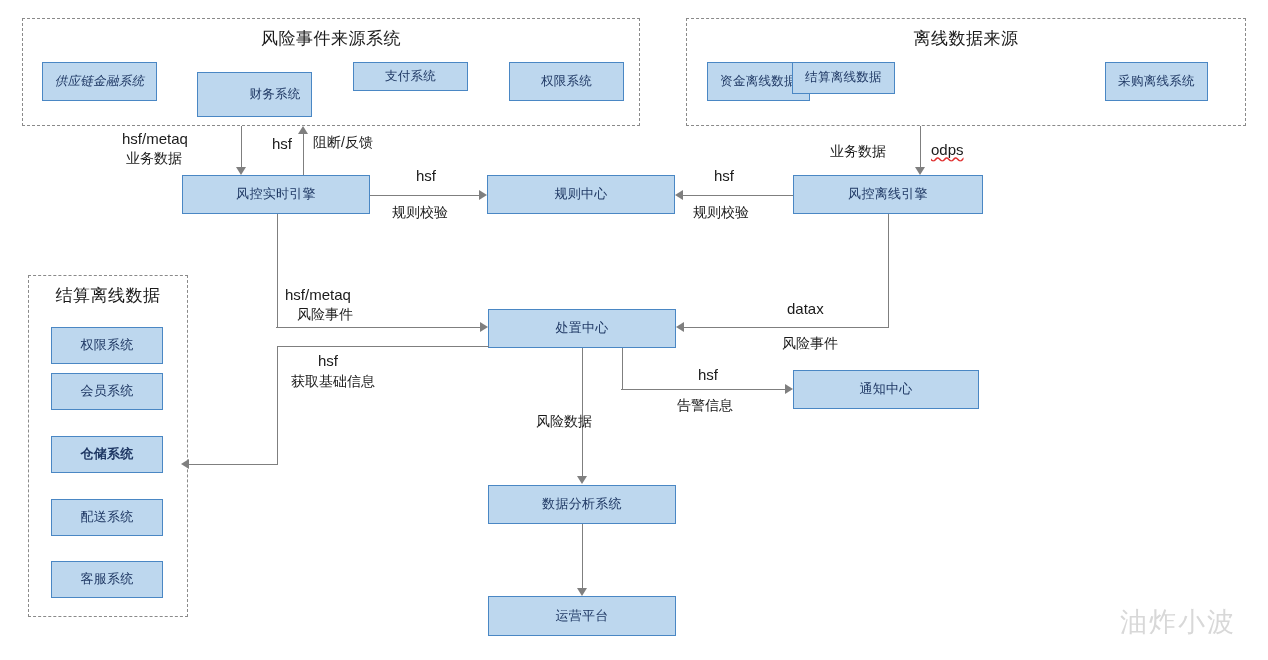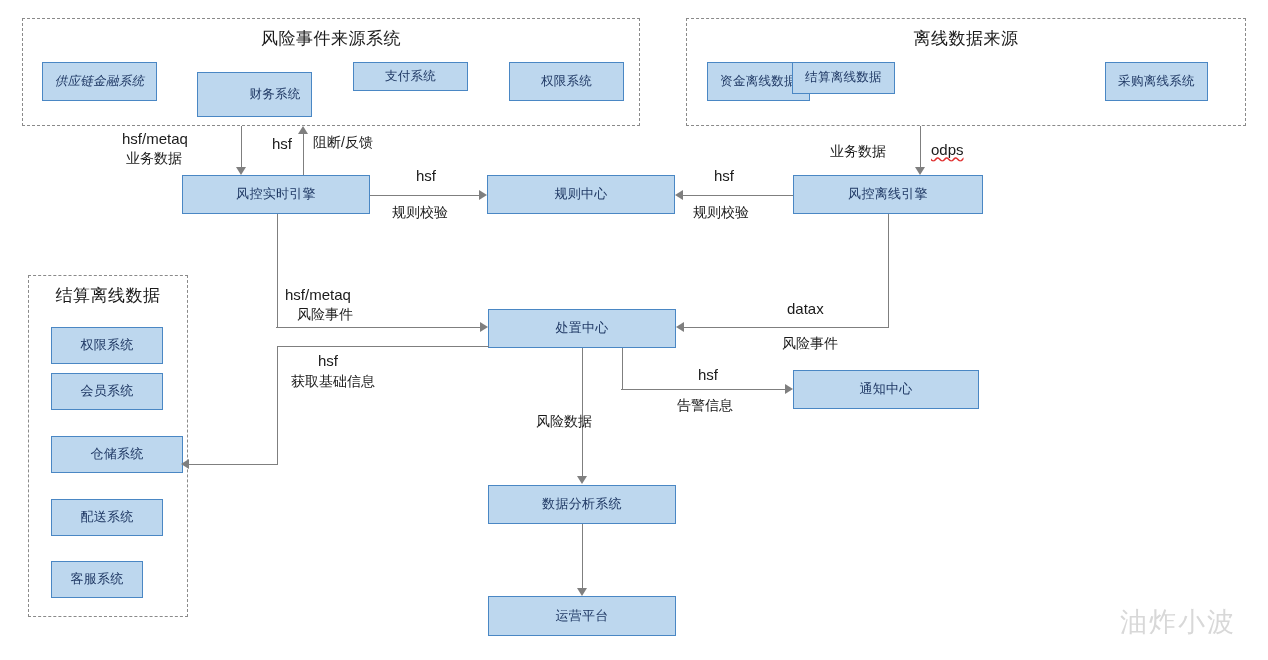--- a/index.html
+++ b/index.html
@@ -154,27 +154,27 @@
 
   <div class="group" style="left:28px; top:275px; width:160px; height:342px;">
     <div class="group-title vertical-top">结算离线数据</div>
   </div>
   <div class="node" style="left:51px; top:327px; width:112px; height:37px;">
     <span>权限系统</span>
   </div>
   <div class="node" style="left:51px; top:373px; width:112px; height:37px;">
     <span>会员系统</span>
   </div>
-  <div class="node" style="left:51px; top:436px; width:132px; height:37px;">
+  <div class="node" style="left:51px; top:436px; width:112px; height:37px;font-weight:bold;">
     <span>仓储系统</span>
   </div>
   <div class="node" style="left:51px; top:499px; width:112px; height:37px;">
     <span>配送系统</span>
   </div>
-  <div class="node" style="left:51px; top:561px; width:92px; height:37px;">
+  <div class="node" style="left:51px; top:561px; width:112px; height:37px;">
     <span>客服系统</span>
   </div>
 
   <div class="node" style="left:182px; top:175px; width:188px; height:39px;">
     <span>风控实时引擎</span>
   </div>
   <div class="node" style="left:487px; top:175px; width:188px; height:39px;">
     <span>规则中心</span>
   </div>
   <div class="node" style="left:793px; top:175px; width:190px; height:39px;">

